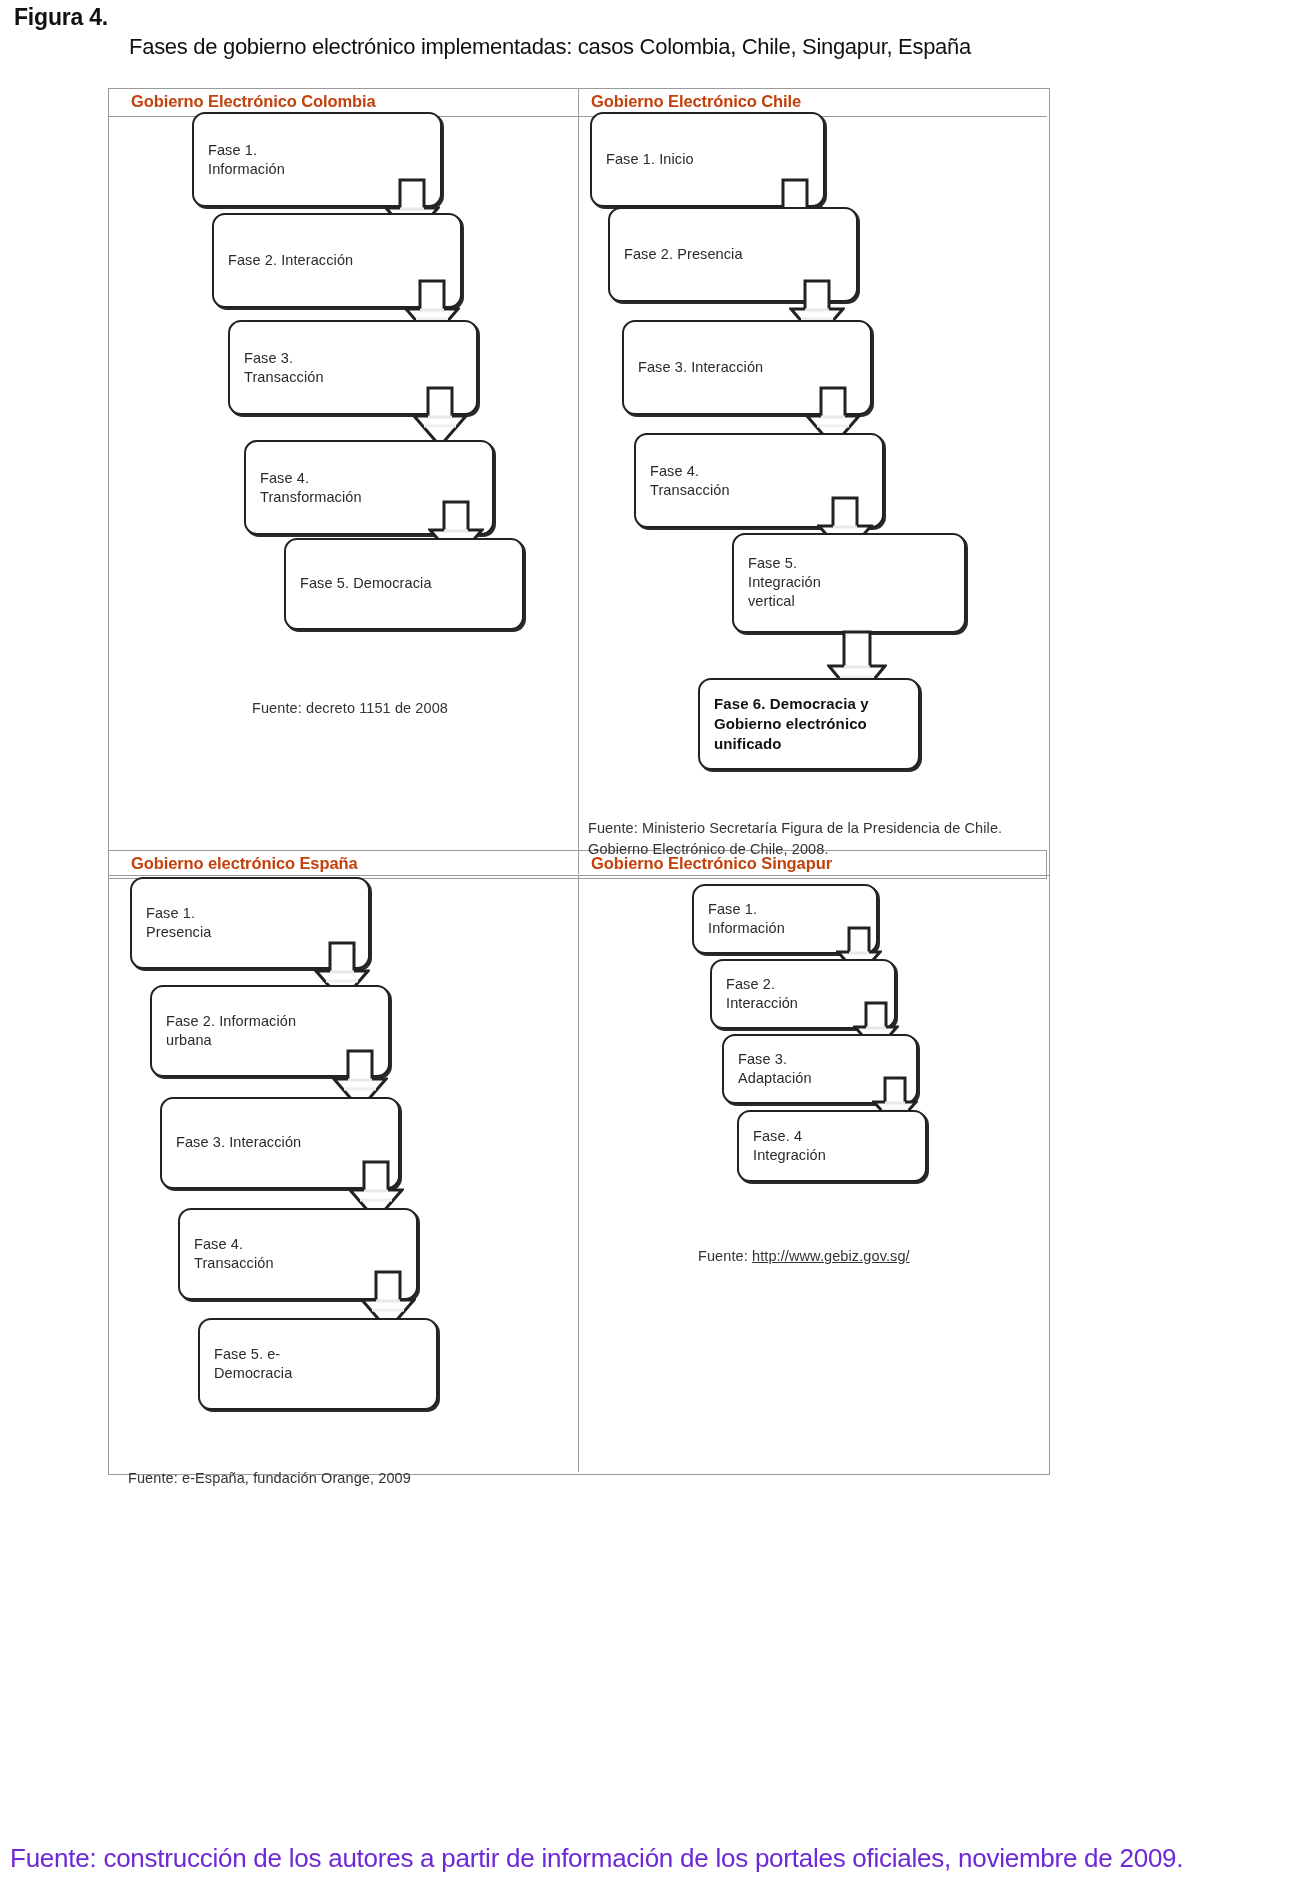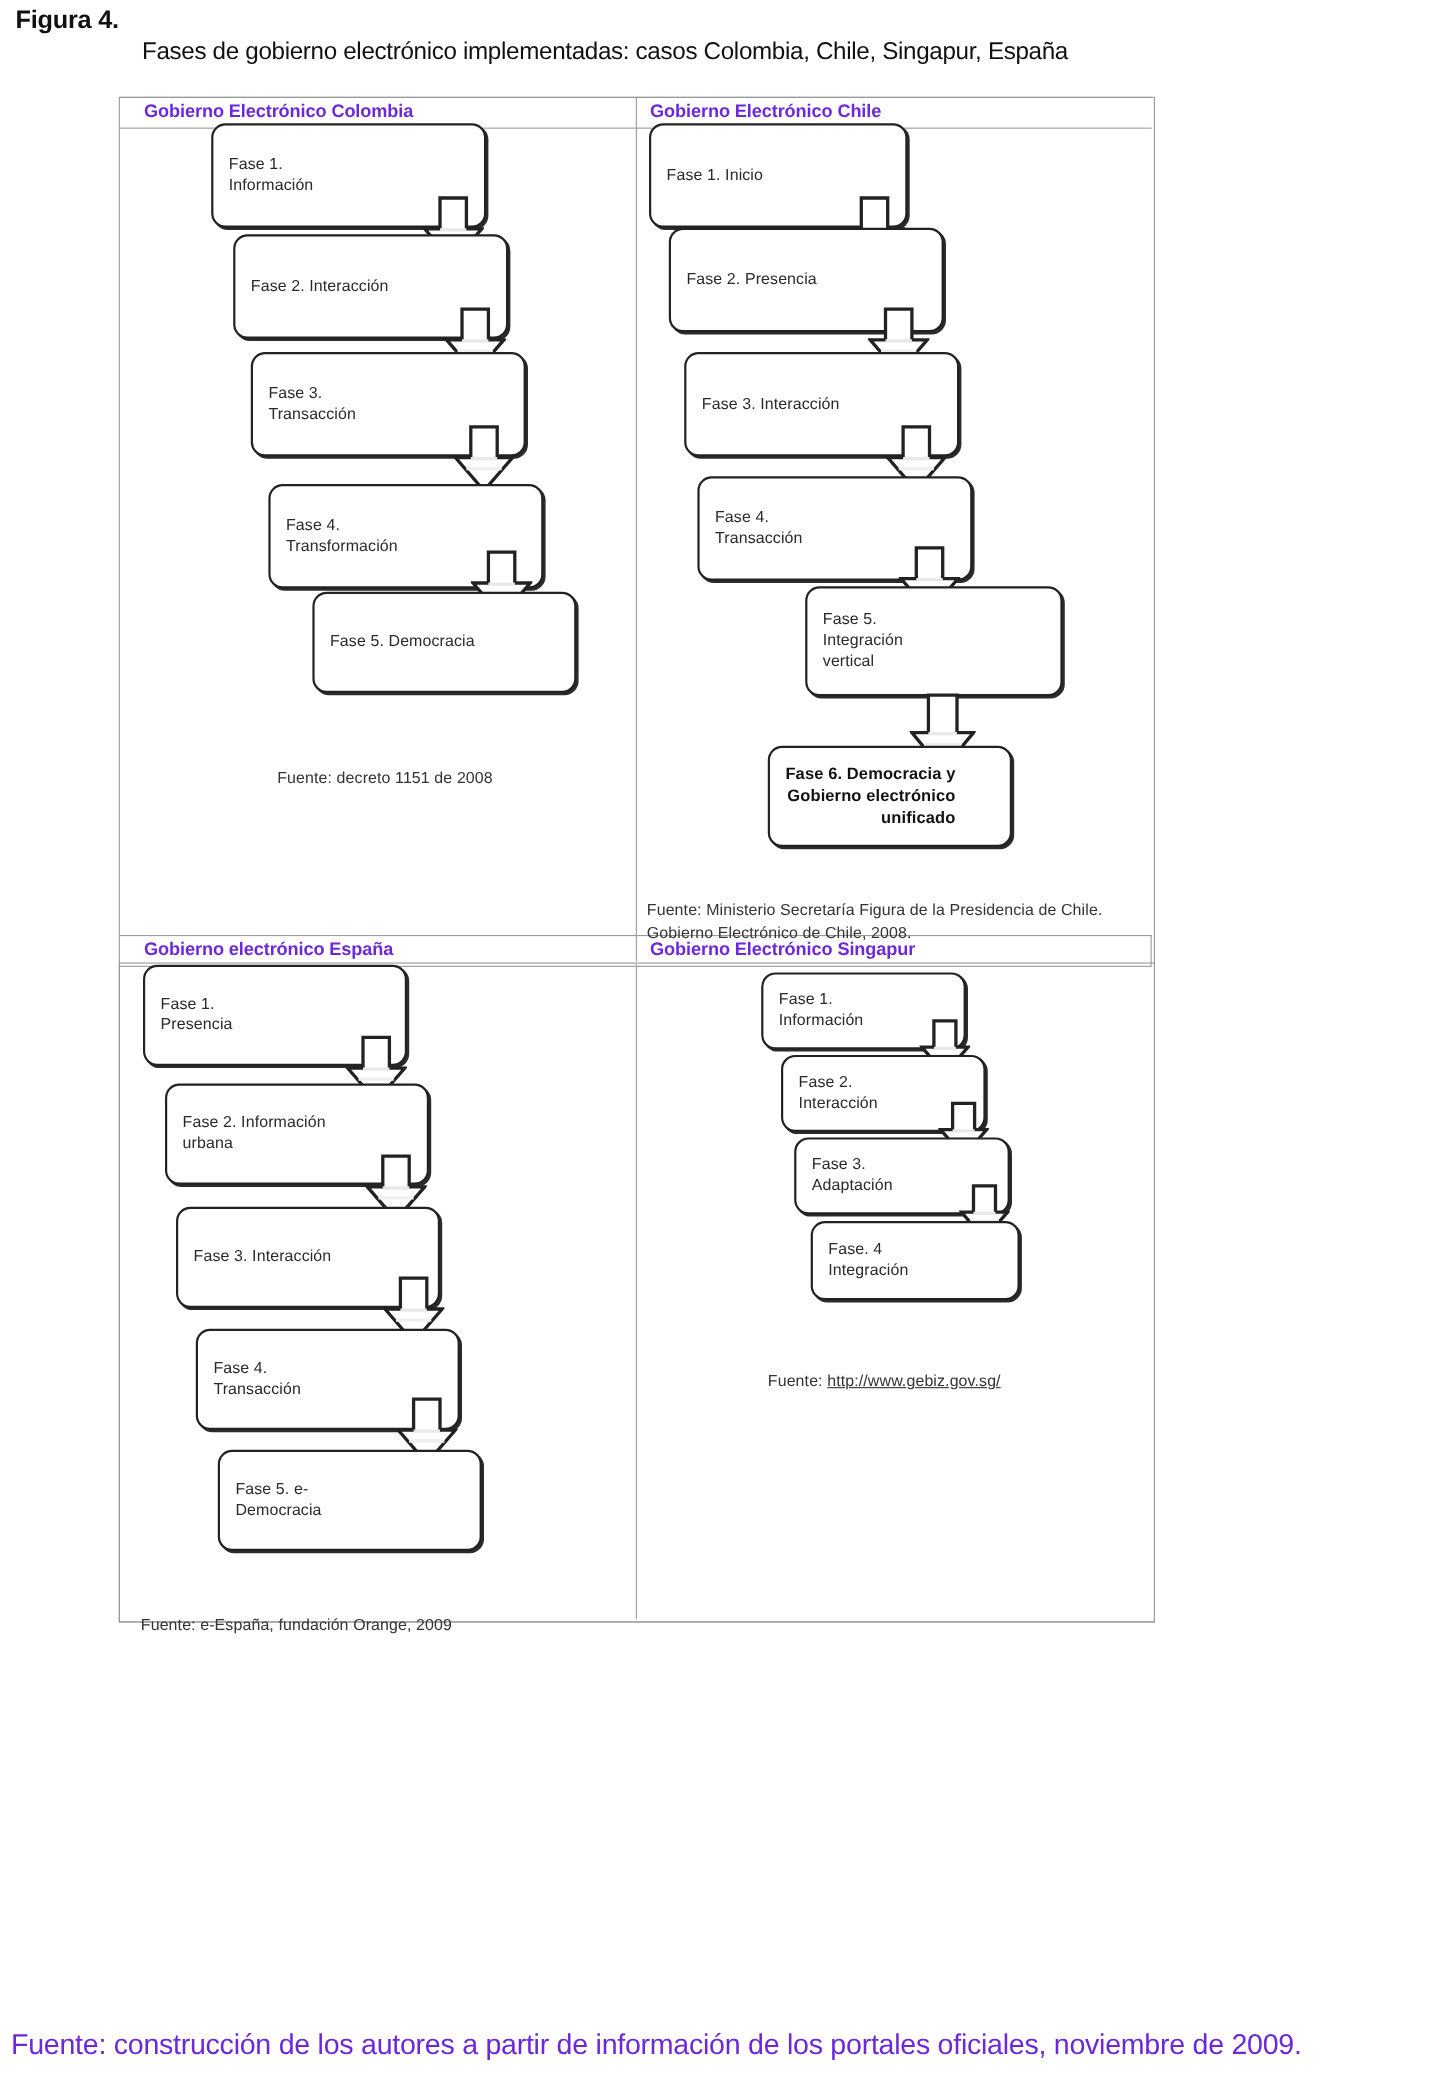--- a/index.html
+++ b/index.html
@@ -12,21 +12,21 @@
     font-size:22px;font-weight:normal;letter-spacing:-0.3px;color:#111;}
 
   
   .frame{position:absolute;left:108px;top:88px;width:940px;height:1385px;
      border:1px solid #9a9a9a;background:#fff;}
   .frame2{position:absolute;left:108px;top:875px;width:940px;height:598px;
      border:1px solid #9a9a9a;background:transparent;}
 
   
   .hdr-band{position:absolute;border-top:1px solid #9a9a9a;border-bottom:1px solid #9a9a9a;height:27px;}
-  .hdr-label{position:absolute;font-size:16.5px;font-weight:bold;color:#6d28d9;letter-spacing:-0.1px;}
+  .hdr-label{position:absolute;font-size:16.5px;font-weight:bold;color:#c2410c;letter-spacing:-0.1px;}
 
   .vline{position:absolute;width:1px;background:#9a9a9a;}
 
   
   .fbox{position:absolute;box-sizing:border-box;background:#ffffff;
      border:2.6px solid #222;border-radius:13px;
      box-shadow:2px 2px 0 0 #2b2b2b;}
   .fbox .txt{position:absolute;left:14px;top:50%;transform:translateY(-50%);
      font-size:14.5px;line-height:1.32;color:#2a2a2a;font-weight:normal;
      letter-spacing:0.1px;white-space:pre-line;}
@@ -173,21 +173,21 @@
 vertical</div>
 </div>
 <div class="arrow" style="left:827px;top:630px;width:60px;height:72px;">
   <svg width="60" height="72" viewBox="0 0 60 72">
       <polygon points="17,2 43,2 43,36 58,36 30,70 2,36 17,36" fill="#ffffff" stroke="#222" stroke-width="3" stroke-linejoin="miter"></polygon>
       <line x1="17" y1="37" x2="43" y2="37" stroke="#e8e8e8" stroke-width="3"></line>
       <line x1="13" y1="47" x2="47" y2="47" stroke="#efefef" stroke-width="3"></line>
     </svg>
 </div>
 
-<div class="fbox bold" style="left:698px;top:678px;width:222px;height:92px;text-align:right;">
+<div class="fbox bold" style="left:698px;top:678px;width:222px;height:92px;">
   <div class="txt">Fase 6. Democracia y
 Gobierno electrónico
 unificado</div>
 </div>
 
 <div class="note" style="left:588px;top:790px;width:450px;">
   <span>Fuente: Ministerio Secretaría Figura de la Presidencia de Chile.</span><br>
   <span>Gobierno Electrónico de Chile, 2008.</span>
 </div>
 

